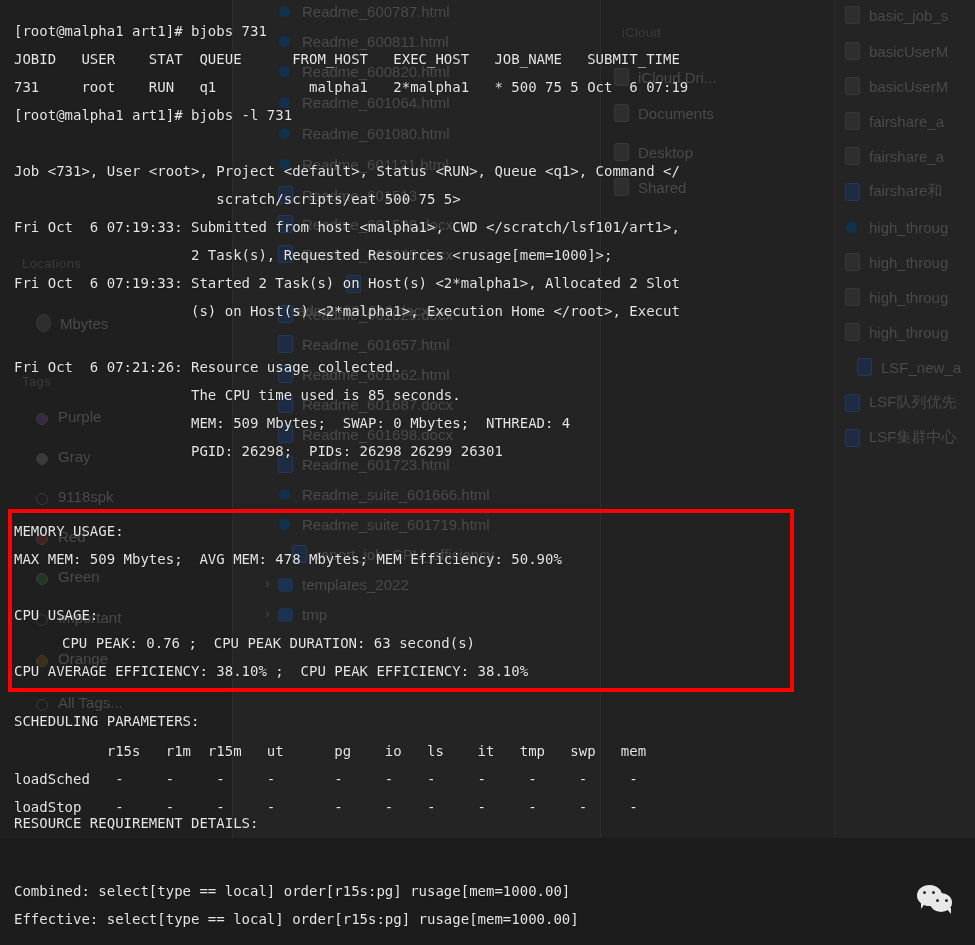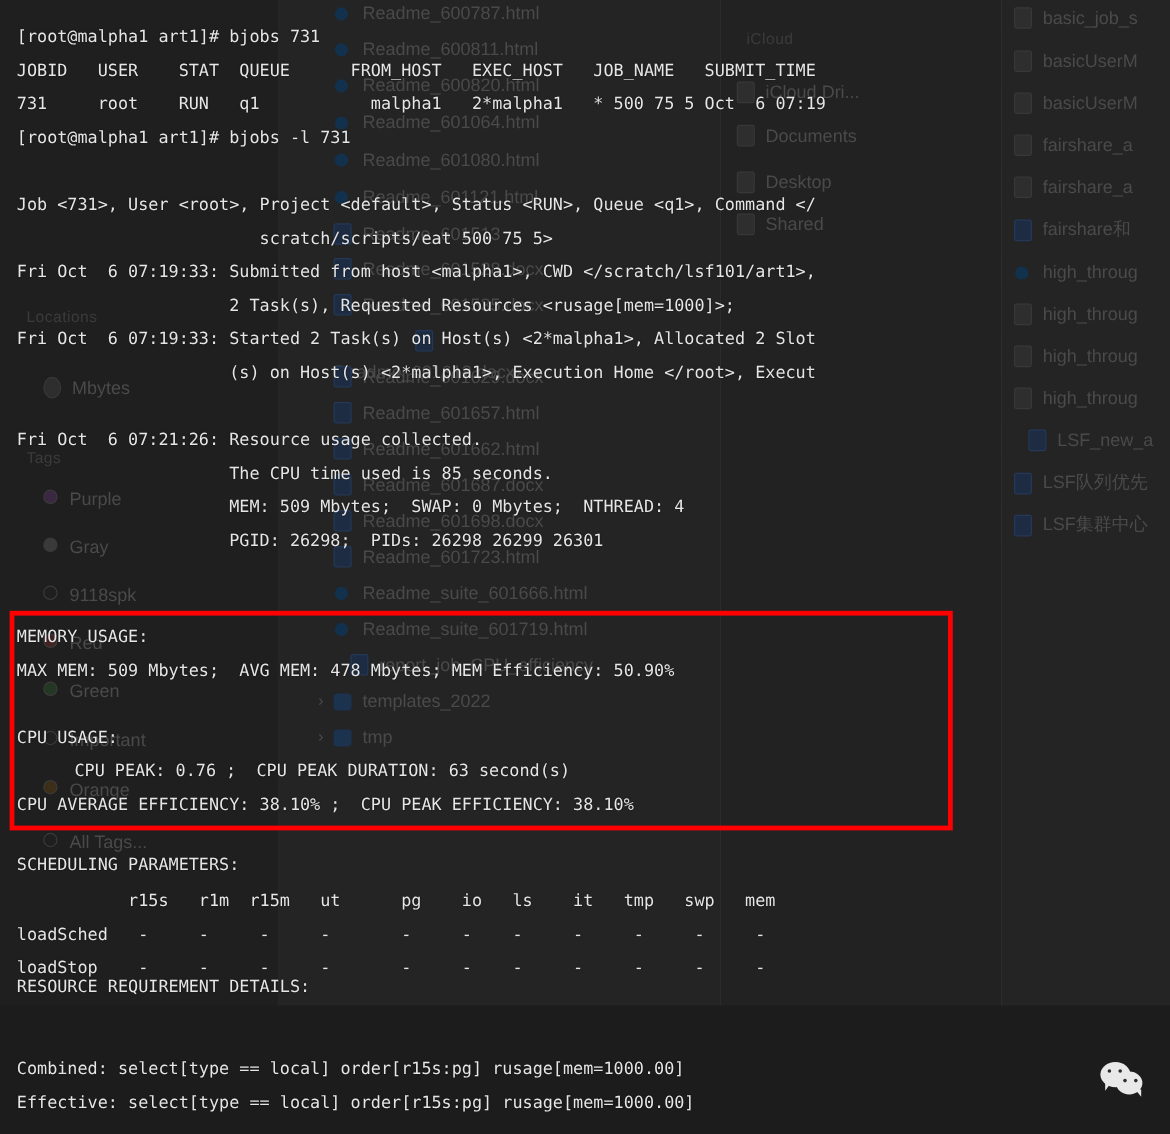--- a/index.html
+++ b/index.html
@@ -92,21 +92,21 @@
   }
   .bg-sec-head {
     position: absolute;
     font-family: "Liberation Sans", sans-serif;
     font-size: 13px;
     color: #3b3b3b;
     letter-spacing: .4px;
   }
   .bg-tag {
     position: absolute;
-    display: flex; align-items: flex-start; gap: 10px;
+    display: flex; align-items: flex-end; gap: 10px;
     font-family: "Liberation Sans", sans-serif;
     font-size: 15px;
     color: #4a4a4a;
   }
   .bg-dot {
     width: 12px; height: 12px; border-radius: 50%;
     border: 1px solid #3a3a3a;
     flex: none;
   }
 

